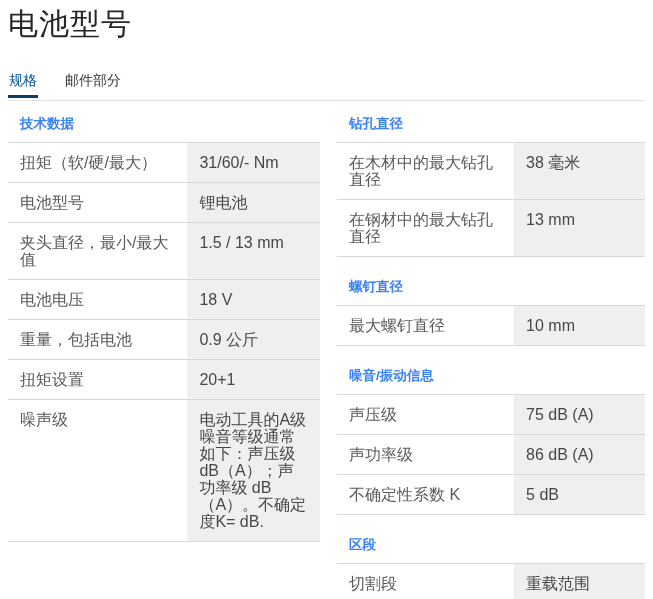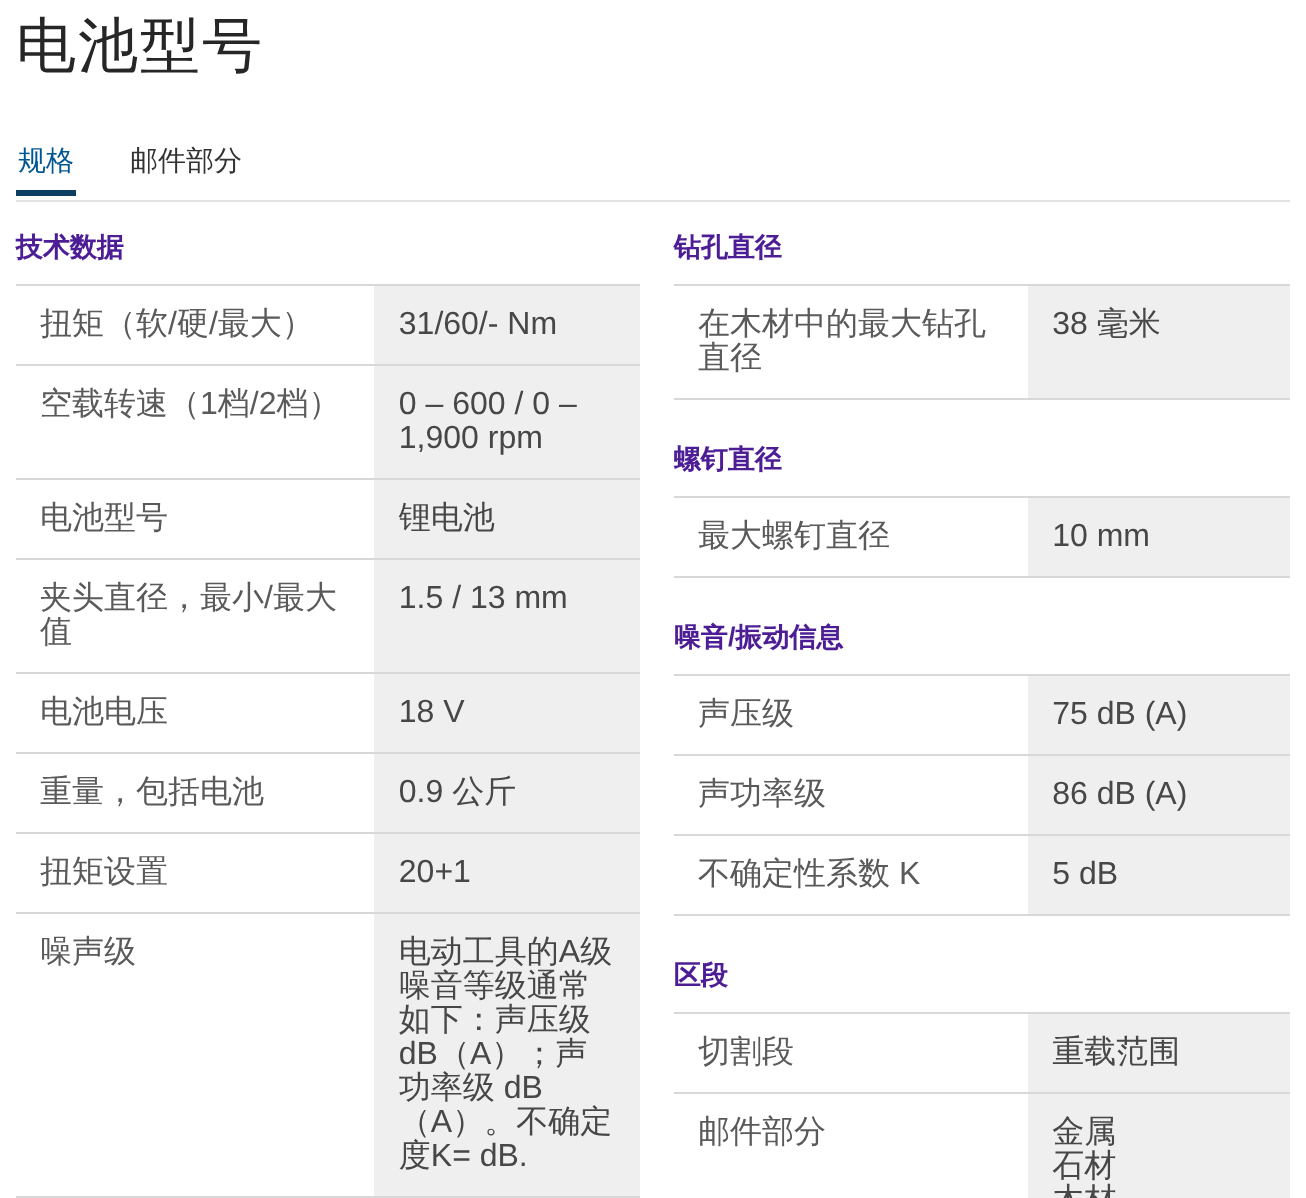--- a/index.html
+++ b/index.html
@@ -34,22 +34,22 @@
   }
   .tab.active{
     color:var(--accent-blue);
     border-bottom:3px solid var(--tab-underline);
     padding-bottom:7px;
   }
   .content{display:flex;}
   .col-left{flex:0 0 312px;margin-right:17px;}
   .col-right{flex:1 1 auto;}
   .section-title{
-    font-size:13.5px;font-weight:700;color:#4c1d95;
-    margin:15px 0 10px 0;line-height:16px;
+    font-size:13.5px;font-weight:700;color:#3b82f6;
+    margin:15px 0 10px 12px;line-height:16px;
   }
   .section:not(:first-child) .section-title{margin-top:22px;}
   table.spec-table{
     width:100%;border-collapse:collapse;table-layout:fixed;
     border-top:1px solid var(--row-border);
     border-bottom:1px solid var(--row-border);
   }
   table.spec-table tr{border-top:1px solid var(--row-border);}
   table.spec-table tr:first-child{border-top:none;}
   td{
@@ -74,24 +74,20 @@
     <div class="col-left">
         <section class="section">
           <div class="section-title">技术数据</div>
           <table class="spec-table">
             <tbody>
               <tr>
                 <td class="label">扭矩（软/硬/最大）</td>
                 <td class="value">31/60/- Nm</td>
               </tr>
               <tr>
-                <td class="label">空载转速（1档/2档）</td>
-                <td class="value">0 – 600 / 0 – 1,900 rpm</td>
-              </tr>
-              <tr>
                 <td class="label">电池型号</td>
                 <td class="value">锂电池</td>
               </tr>
               <tr>
                 <td class="label">夹头直径，最小/最大值</td>
                 <td class="value">1.5 / 13 mm</td>
               </tr>
               <tr>
                 <td class="label">电池电压</td>
                 <td class="value">18 V</td>
@@ -113,20 +109,24 @@
         </section>
       </div>
     <div class="col-right">
         <section class="section">
           <div class="section-title">钻孔直径</div>
           <table class="spec-table">
             <tbody>
               <tr>
                 <td class="label">在木材中的最大钻孔直径</td>
                 <td class="value">38 毫米</td>
+              </tr>
+              <tr>
+                <td class="label">在钢材中的最大钻孔直径</td>
+                <td class="value">13 mm</td>
               </tr>
             </tbody>
           </table>
         </section>
         <section class="section">
           <div class="section-title">螺钉直径</div>
           <table class="spec-table">
             <tbody>
               <tr>
                 <td class="label">最大螺钉直径</td>

